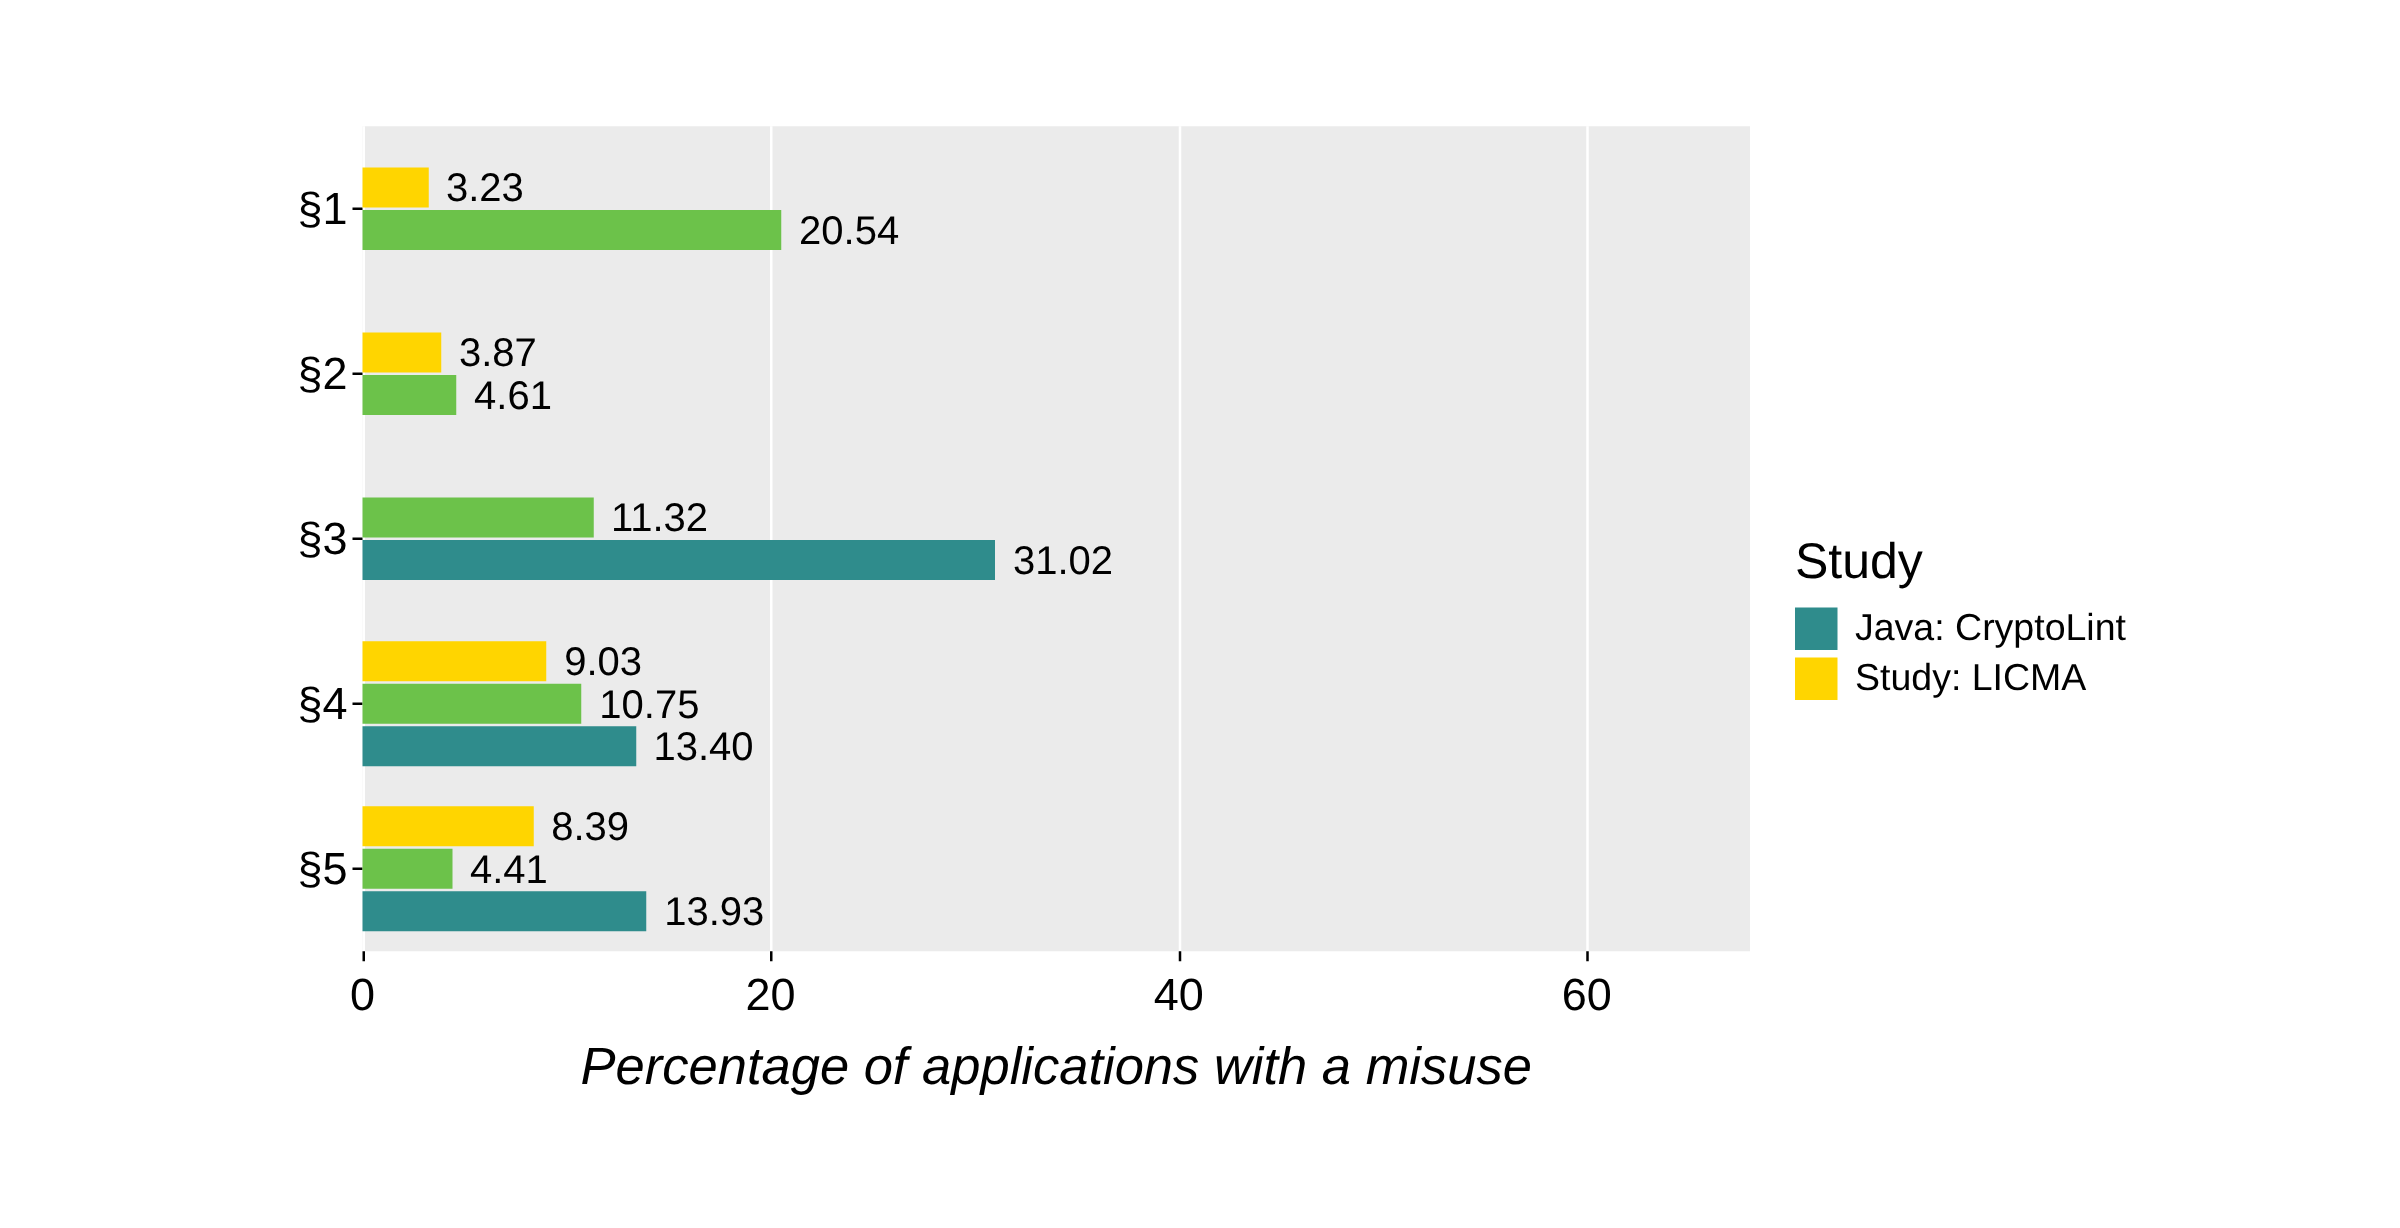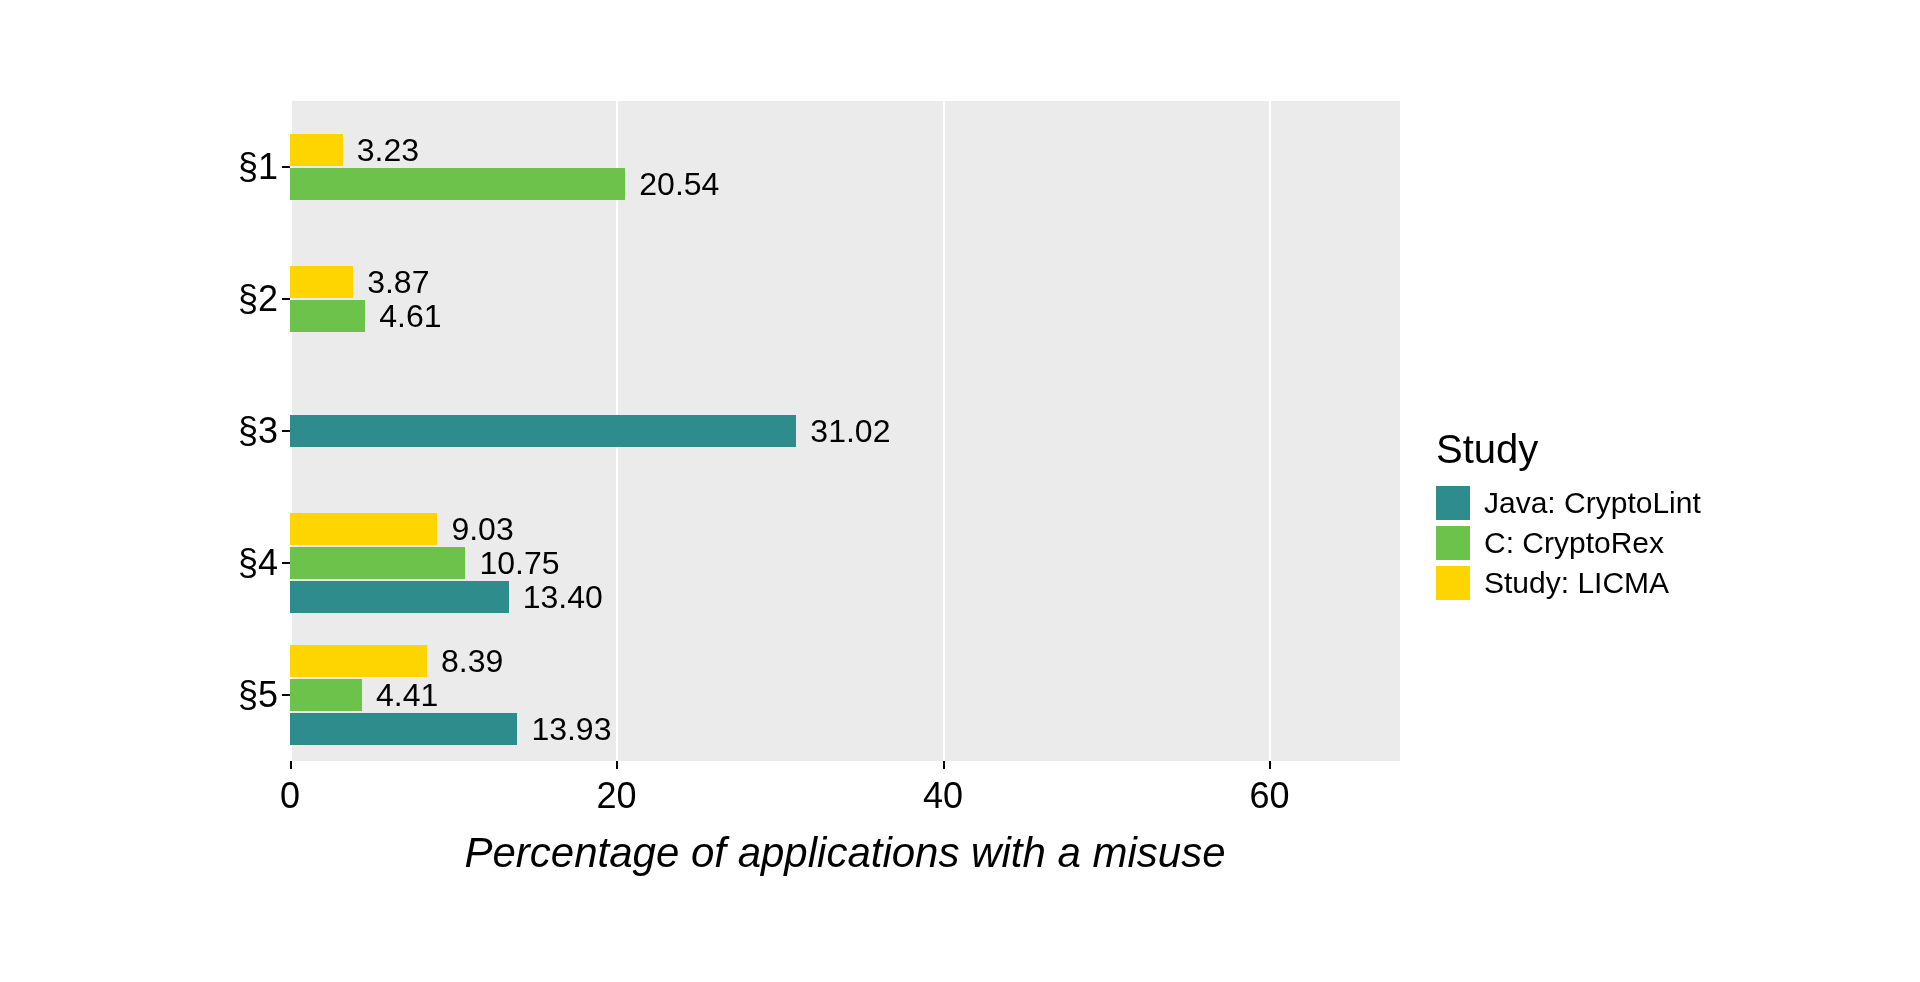--- a/index.html
+++ b/index.html
@@ -178,20 +178,24 @@
         </div>
         <div class="bar-row" style="--w: 6.7794%;">
           <div class="bar" style="width: 6.7794%; background: rgb(108, 194, 74);"></div>
             <span class="bar-label">4.61</span>
         </div>
       </div>
 
       <div class="group">
         <div class="y-tick"></div>
         <div class="y-label">§3</div>
+        <div class="bar-row" style="--w: 16.6471%;">
+          <div class="bar" style="width: 16.6471%; background: rgb(108, 194, 74);"></div>
+            <span class="bar-label">11.32</span>
+        </div>
         <div class="bar-row" style="--w: 45.6176%;">
           <div class="bar" style="width: 45.6176%; background: rgb(47, 140, 140);"></div>
             <span class="bar-label">31.02</span>
         </div>
       </div>
 
       <div class="group">
         <div class="y-tick"></div>
         <div class="y-label">§4</div>
         <div class="bar-row" style="--w: 13.2794%;">
@@ -240,21 +244,17 @@
       <div class="x-tick-label" style="left: 88.2353%;">60</div>
     </div>
 
   <div class="legend">
     <div class="legend-title">Study</div>
     <div class="legend-item">
       <div class="legend-swatch" style="background: rgb(47, 140, 140);"></div>
       <div class="legend-label">Java: CryptoLint</div>
     </div>
     <div class="legend-item">
-      <div class="legend-swatch" style="background: rgb(108, 194, 74);"></div>
-      <div class="legend-label">C: CryptoRex</div>
-    </div>
-    <div class="legend-item">
       <div class="legend-swatch" style="background: rgb(255, 213, 0);"></div>
       <div class="legend-label">Study: LICMA</div>
     </div>
   </div>
 </div>
 
 </body></html>

